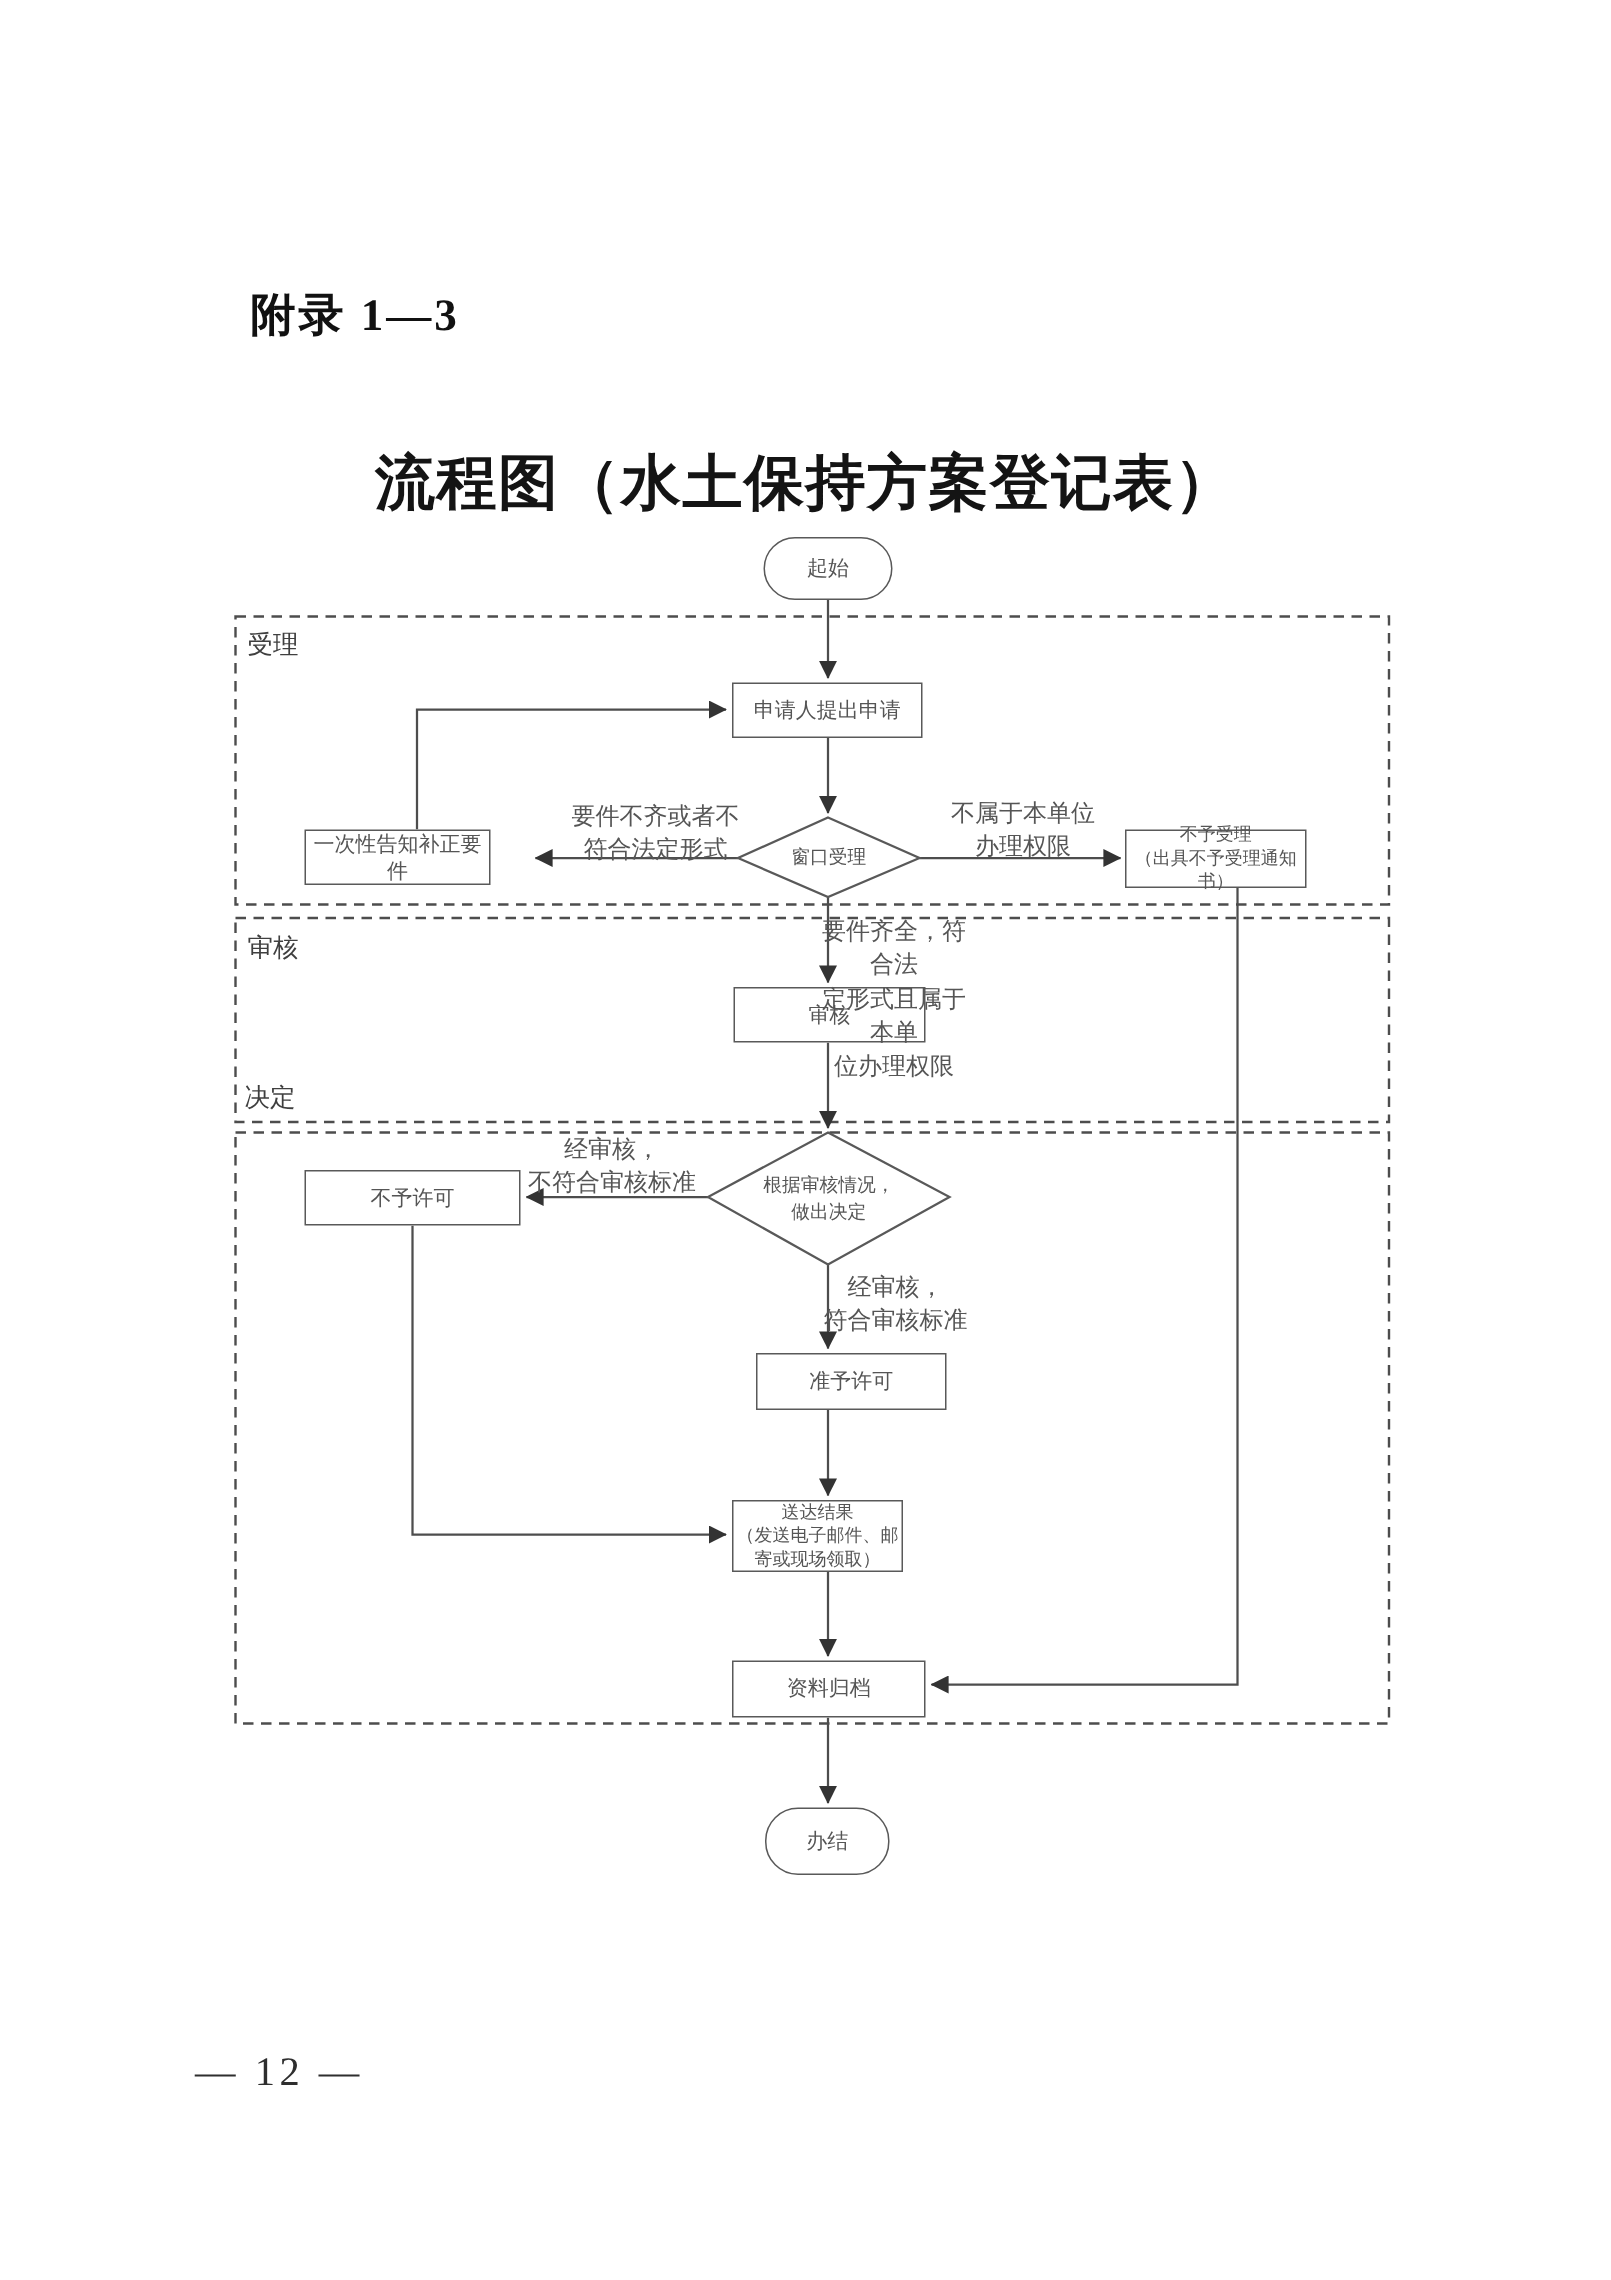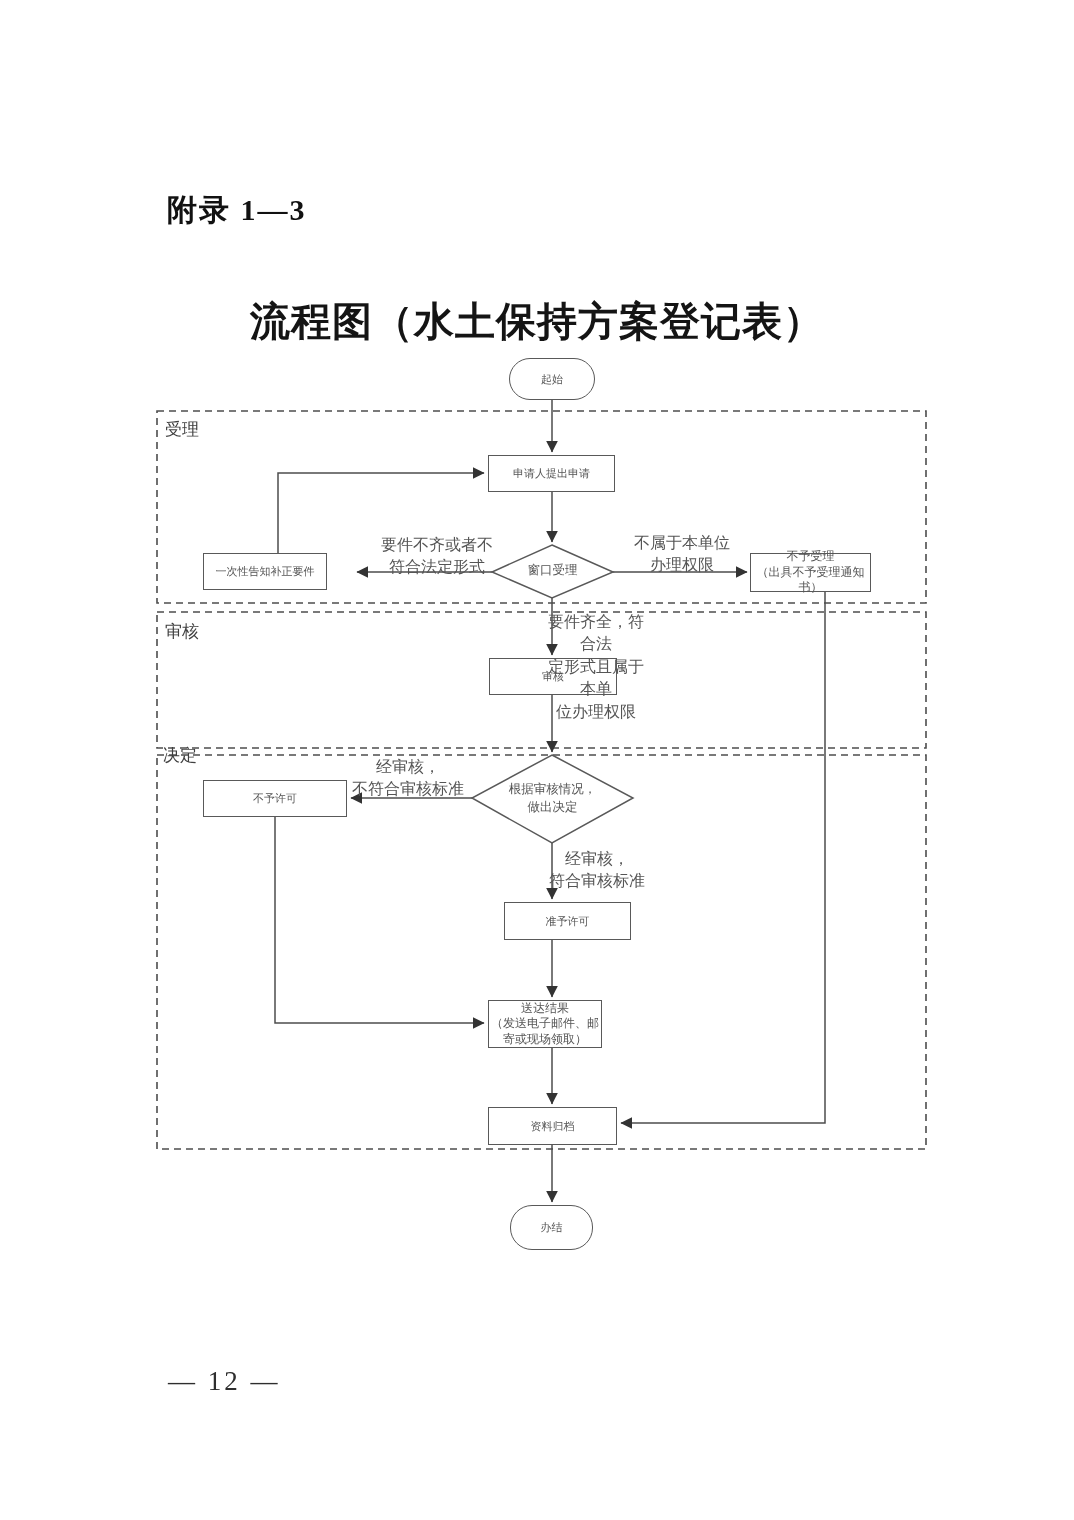--- a/index.html
+++ b/index.html
@@ -21,42 +21,42 @@
   .doc-title{
     position:absolute;left:0;right:0;top:294px;
     text-align:center;
     font-family:"Liberation Serif",serif;
     font-size:40px;font-weight:bold;color:#141414;
     letter-spacing:1px;
   }
   .footer-pageno{
     position:absolute;left:130px;top:1366px;
     font-family:"Liberation Serif",serif;
-    font-size:27px;color:#2e2e2e;letter-spacing:3px;margin-left:38px;
+    font-size:27px;color:#2e2e2e;letter-spacing:3px;
   }
   svg.wires{position:absolute;left:0;top:0;z-index:1;}
   .box{
     position:absolute;z-index:2;box-sizing:border-box;
     border:1.5px solid #595959;background:#fff;
     display:flex;align-items:center;justify-content:center;
-    text-align:center;color:#555;font-size:11px;line-height:1.28;
+    text-align:center;color:#555;font-size:14px;line-height:1.28;
     white-space:pre-line;
   }
   .box-sm{font-size:12px;}
   .stadium{border-radius:22px;}
   .lbl{
     position:absolute;z-index:2;
     font-size:16px;color:#555;text-align:center;
     white-space:pre-line;line-height:1.4;
   }
   .diamond-lbl{
     position:absolute;z-index:2;
     font-size:12.5px;color:#555;text-align:center;
     white-space:pre-line;line-height:1.45;
-    display:flex;align-items:center;justify-content:center;font-family:Liberation Mono, monospace;
+    display:flex;align-items:center;justify-content:center;
   }
   .section-lbl{
     position:absolute;z-index:2;
     font-size:17px;color:#3f3f3f;
   }
 </style>
 </head>
 <body>
 
 <div class="page">
@@ -89,21 +89,21 @@
     <path d="M552,1048 L552,1104" stroke="#4d4d4d" stroke-width="1.5" fill="none" marker-end="url(#arrow)"></path>
     <path d="M825,592 L825,1123 L621,1123" stroke="#4d4d4d" stroke-width="1.5" fill="none" marker-end="url(#arrow)"></path>
     <path d="M552,1145 L552,1202" stroke="#4d4d4d" stroke-width="1.5" fill="none" marker-end="url(#arrow)"></path>
 
     <polygon points="552,545 613,572 552,598 492,572" fill="#ffffff" stroke="#595959" stroke-width="1.5"></polygon>
     <polygon points="552,755 633,798 552,843 472,798" fill="#ffffff" stroke="#595959" stroke-width="1.5"></polygon>
   </svg>
 
   <div class="section-lbl" style="left:165px;top:418px">受理</div>
   <div class="section-lbl" style="left:165px;top:620px">审核</div>
-  <div class="section-lbl" style="left:163px;top:744px">决定</div>
+  <div class="section-lbl" style="left:163px;top:720px">决定</div>
 
   <div class="box stadium" style="left:509px;top:358px;width:86px;height:42px">起始</div>
 
   <div class="box" style="left:488px;top:455px;width:127px;height:37px">申请人提出申请</div>
 
   <div class="box" style="left:203px;top:553px;width:124px;height:37px">一次性告知补正要件</div>
 
   <div class="box box-sm" style="left:750px;top:553px;width:121px;height:39px">不予受理
 （出具不予受理通知书）</div>
 

